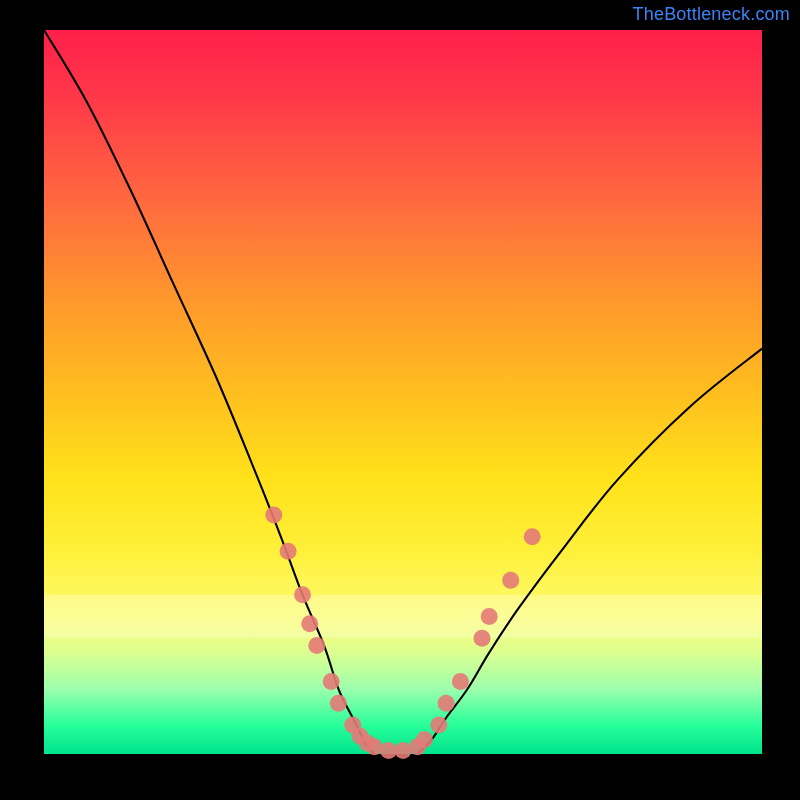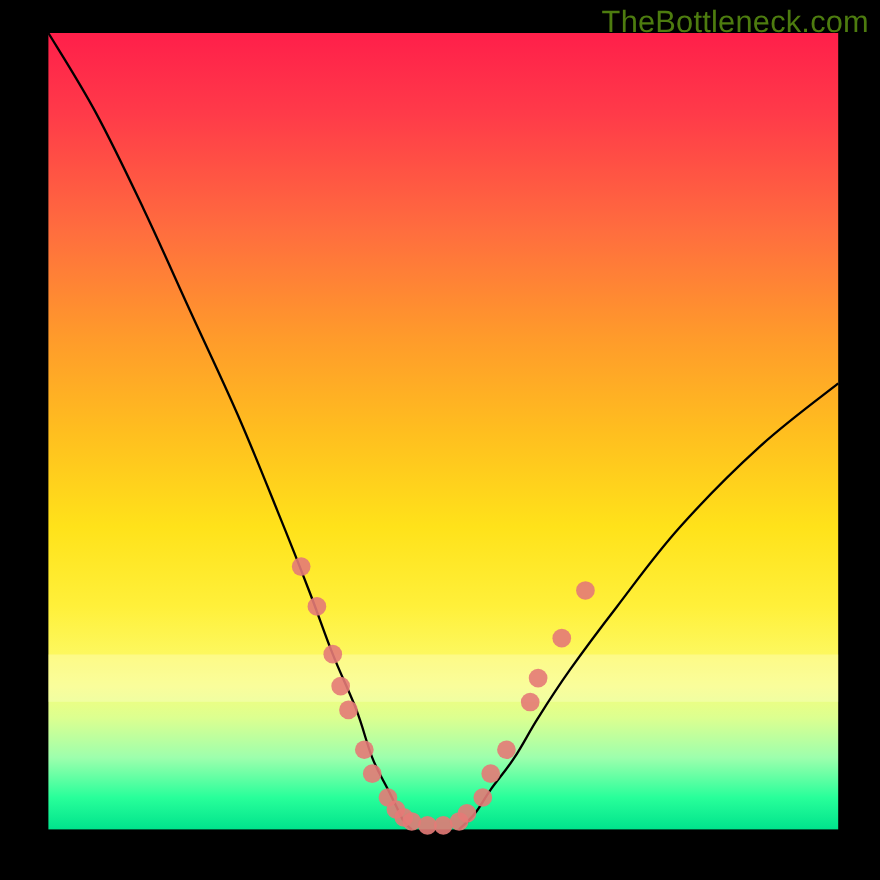--- a/index.html
+++ b/index.html
@@ -14,22 +14,22 @@
   .frame {
     position: relative;
     width: 800px;
     height: 800px;
     background: #000;
   }
   .watermark {
     position: absolute;
     top: 4px;
     right: 10px;
-    color: #4d7c0f;
-    font-size: 28px;
+    color: #3b82f6;
+    font-size: 18px;
     font-weight: 500;
     letter-spacing: 0.2px;
     z-index: 50;
   }
   .plot-area {
     position: absolute;
     left: 44px;
     top: 30px;
     width: 718px;
     height: 724px;

